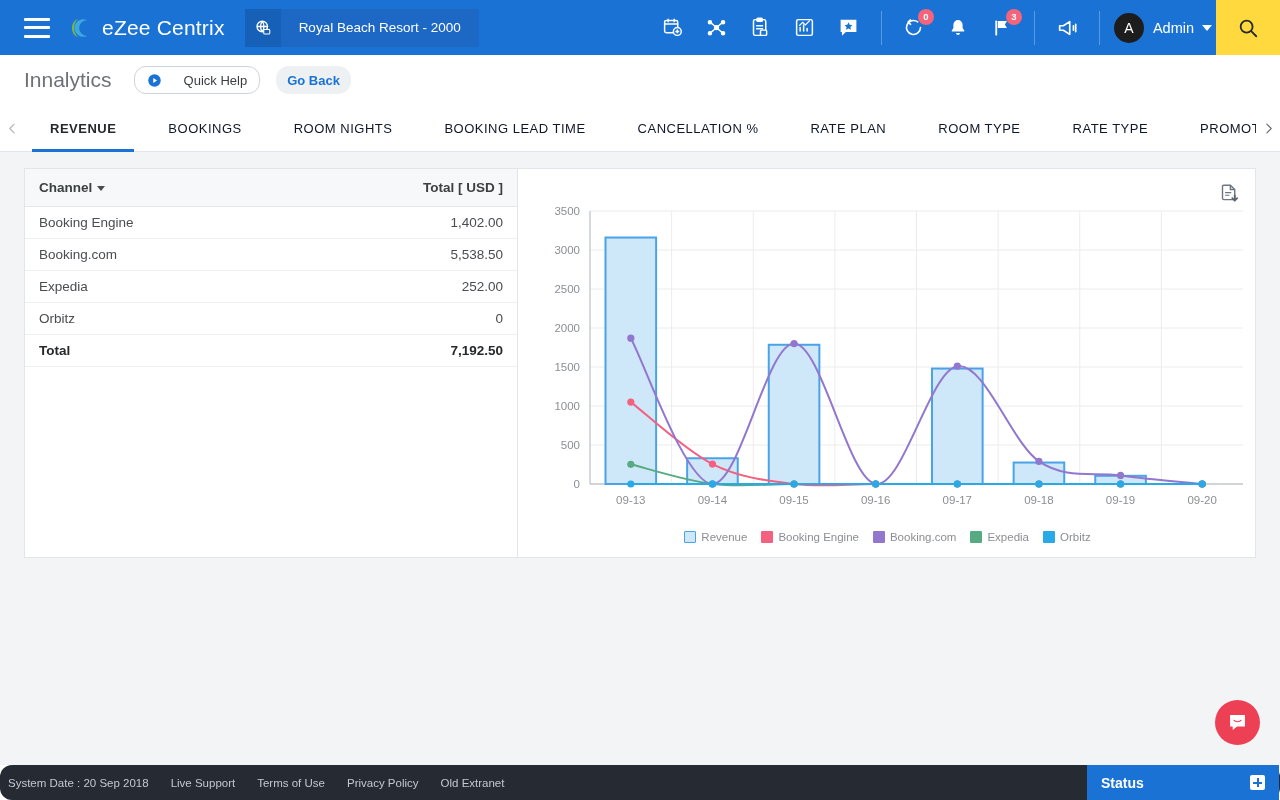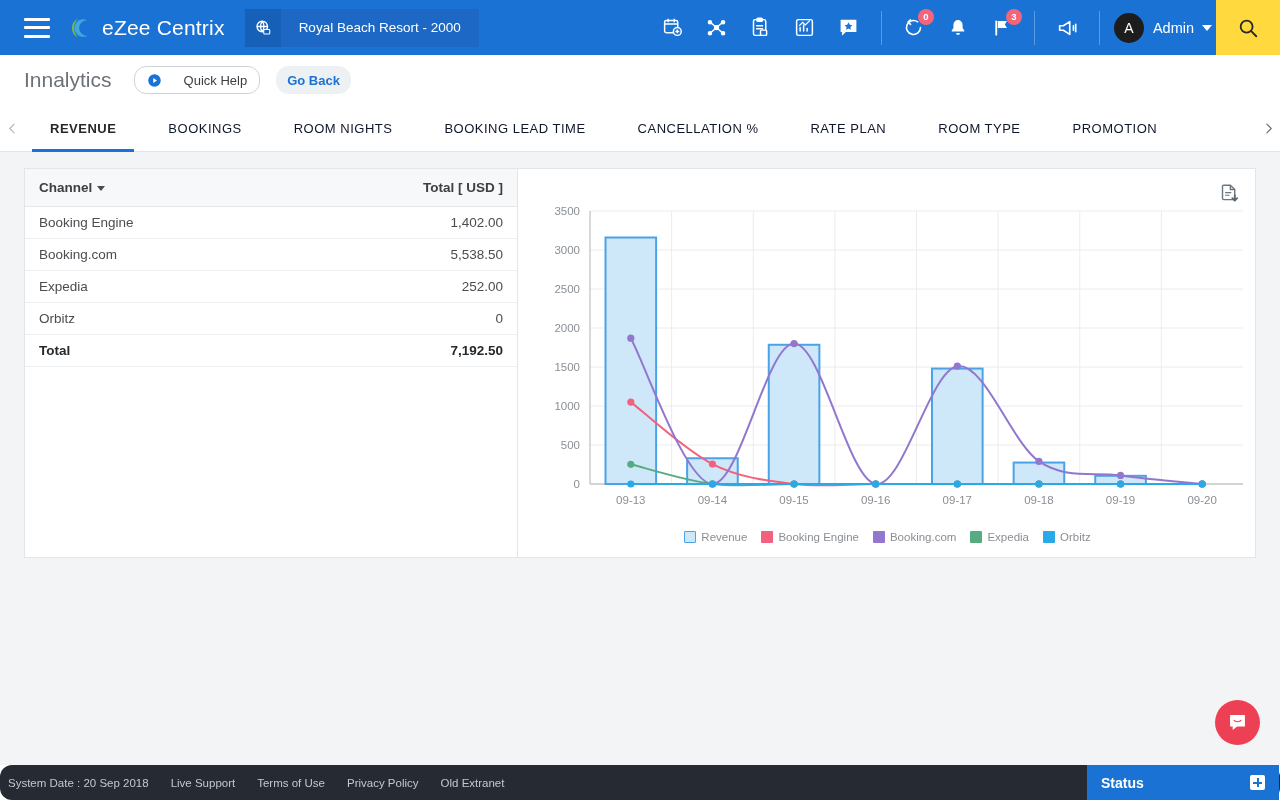--- a/index.html
+++ b/index.html
@@ -341,20 +341,23 @@
         <span>BOOKING LEAD TIME</span>
       </div>
     <div class="tab">
         <span>CANCELLATION %</span>
       </div>
     <div class="tab">
         <span>RATE PLAN</span>
       </div>
     <div class="tab">
         <span>ROOM TYPE</span>
+      </div>
+    <div class="tab">
+        <span>RATE TYPE</span>
       </div>
     <div class="tab">
         <span>PROMOTION</span>
       </div>
 
   </div>
   <div class="tab-arrow">
     <svg width="13" height="13" viewBox="0 0 24 24" fill="none" stroke="#6b7076" stroke-width="2.2">
       <path d="M9 4l8 8-8 8" stroke-linecap="round" stroke-linejoin="round"></path>
     </svg>

